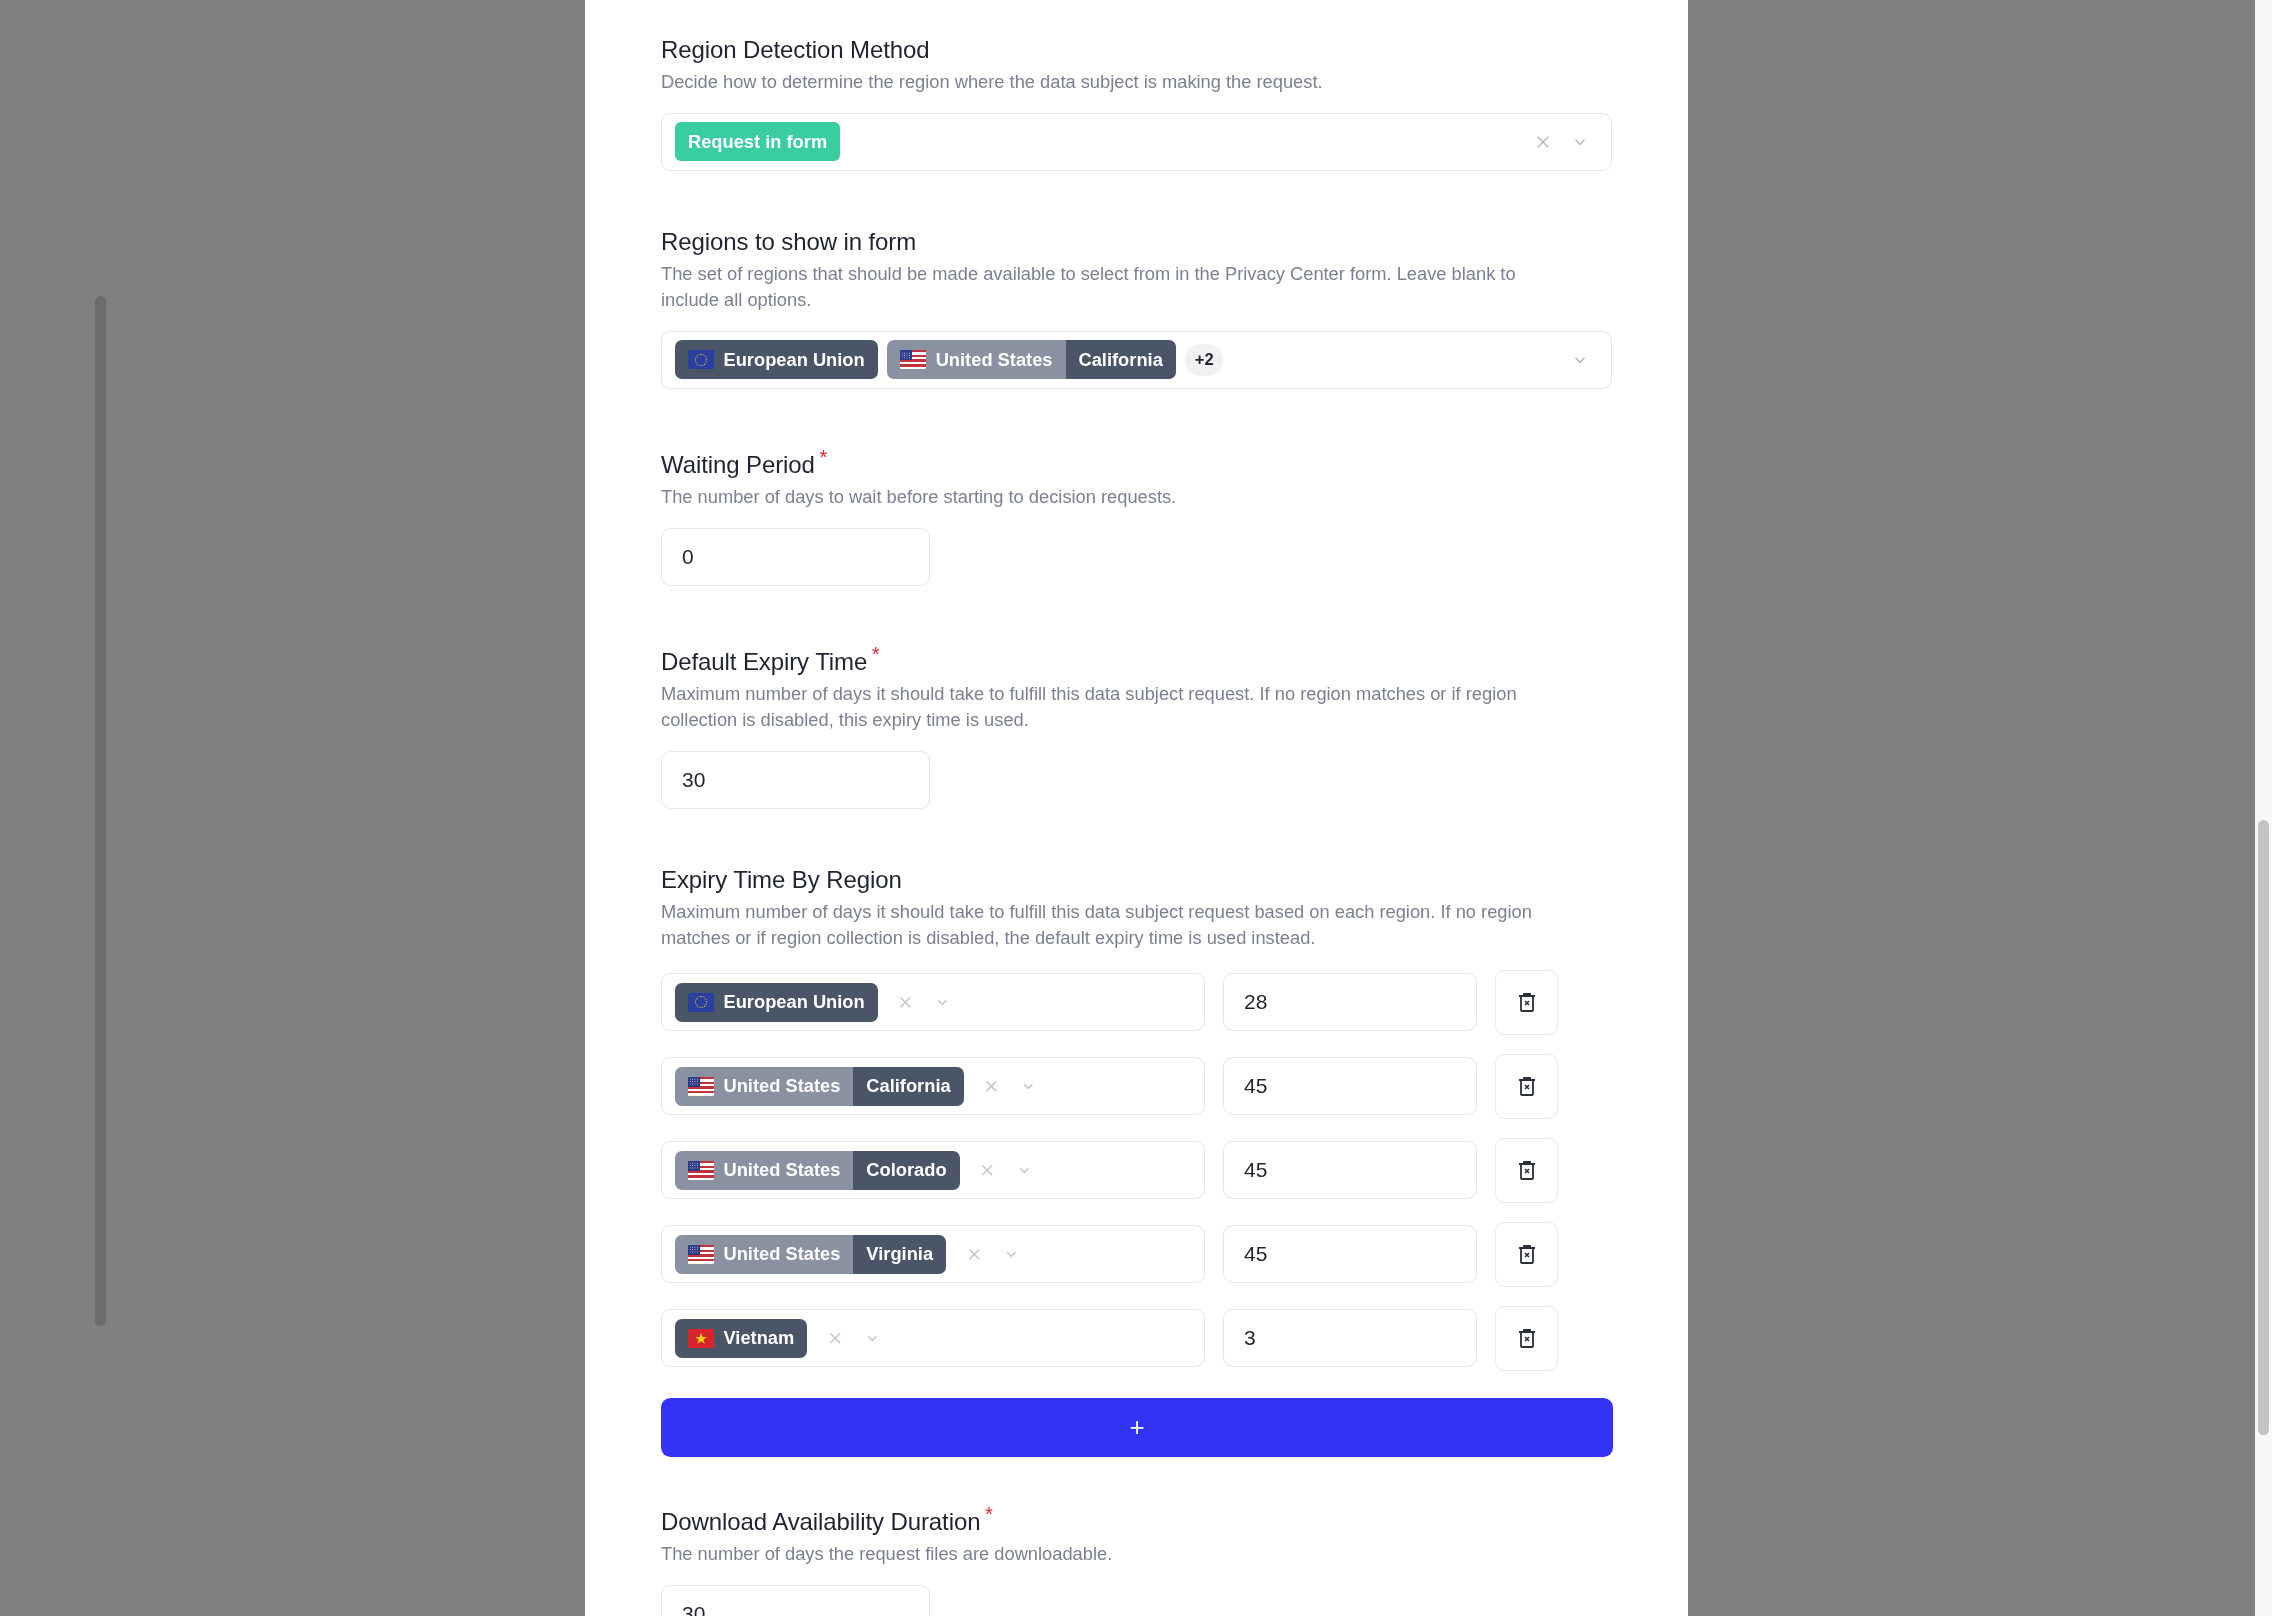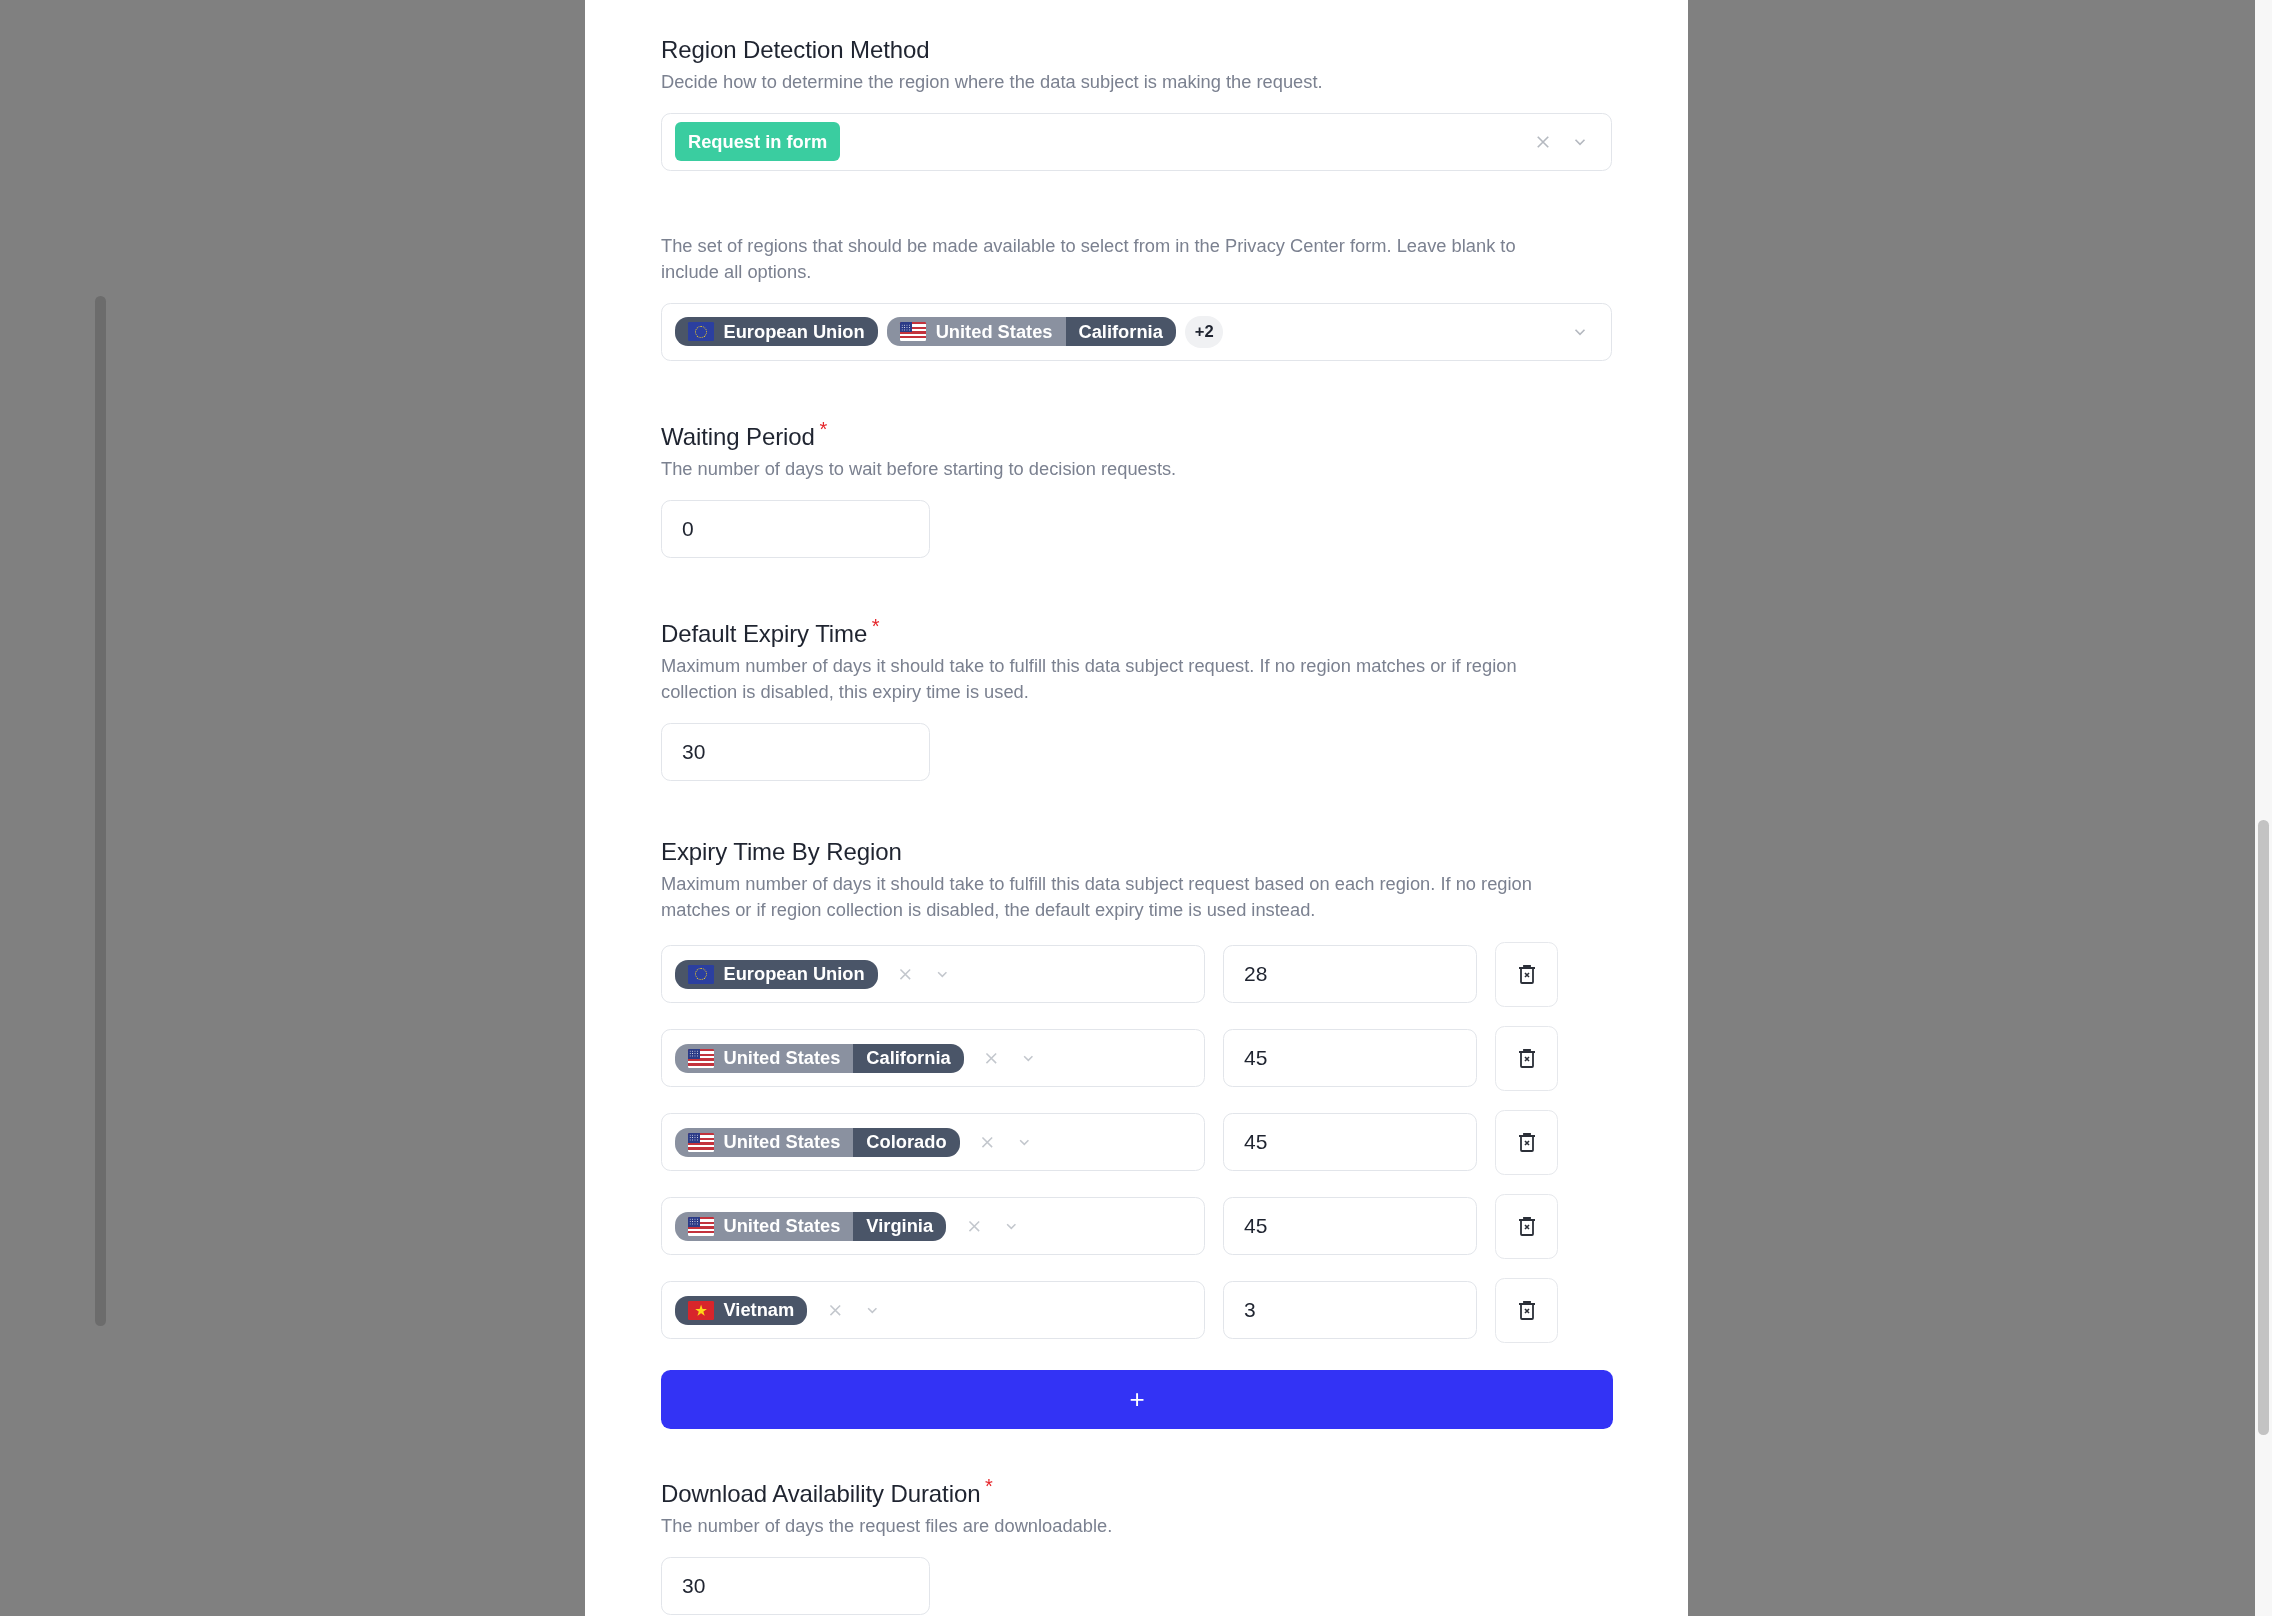--- a/index.html
+++ b/index.html
@@ -190,21 +190,21 @@
     width: 269px; height: 58px;
     border: 1.2px solid #e2e5ea; border-radius: 9.5px;
     display: flex; align-items: center; padding: 0 20px;
     font-size: 21px; color: #1f2430;
     background: #fff;
   }
 
   
   .chip {
     display: inline-flex; align-items: center;
-    height: 29px; border-radius: 13px; overflow: hidden;
+    height: 39px; border-radius: 7px; overflow: hidden;
     margin-right: 9.5px;
   }
   .chip-seg {
     display: flex; align-items: center; gap: 9.5px;
     height: 39px; padding: 0 13px;
     color: #ffffff; font-size: 18.3px; font-weight: 600;
     white-space: nowrap;
   }
   .chip-seg.lead { background: #4a5568; }
   .chip-seg.lead.two { background: #8a91a0; }
@@ -650,20 +650,21 @@
           <svg width="18" height="18" viewBox="0 0 24 24" fill="none" stroke="#b5b9c0" stroke-width="2.2">
             <path d="M6 9l6 6 6-6"></path>
             </svg>
         </div>
       </div>
     </div>
 
     <div class="gap-lg"></div>
 
     <div class="field">
+      <div class="f-label">Regions to show in form</div>
       <div class="f-desc">The set of regions that should be made available to select from in the Privacy Center form. Leave blank to include all options.</div>
       <div class="select-ctl">
         <span class="chip">
           <span class="chip-seg lead">
             <span class="flag flag-eu">
                 <span class="stars">
                   <span class="ring"></span>
                 </span>
               </span>
             <span>European Union</span>

